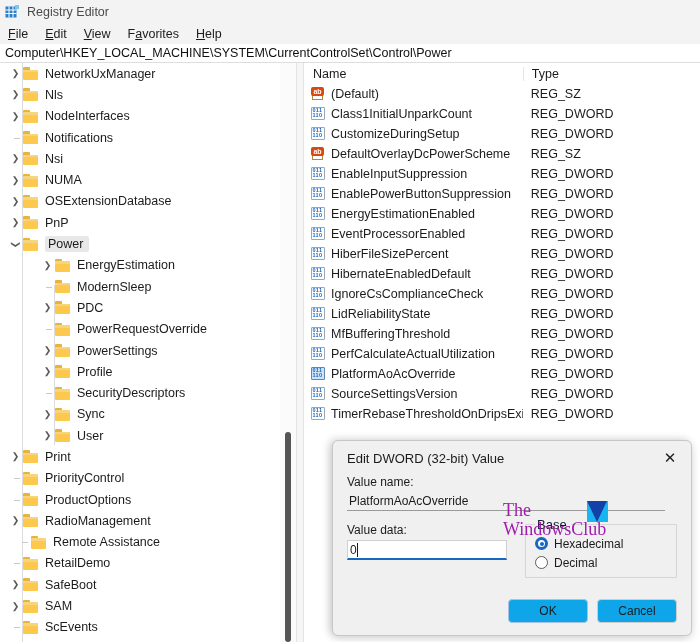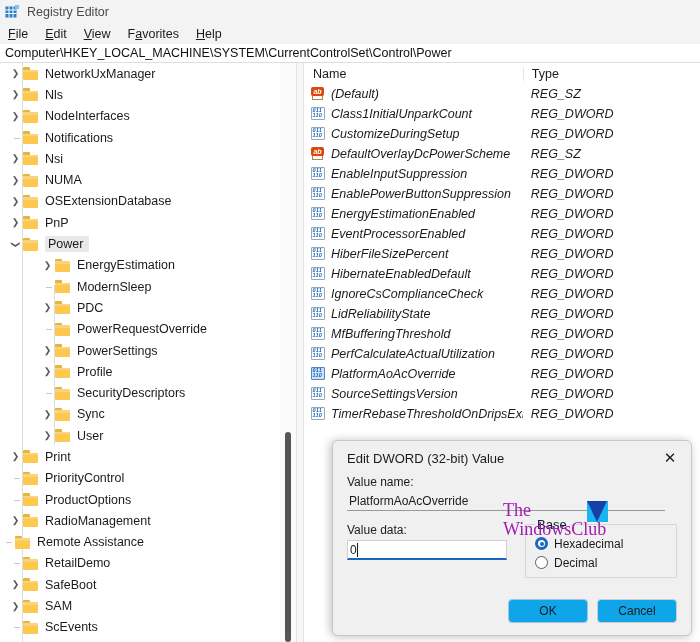--- a/index.html
+++ b/index.html
@@ -206,21 +206,20 @@
     padding-left: 8px;
   }
   #values-header .col.name { width: 275px; }
   #values-header .col.type { width: 120px; border-left: 1px solid #e6e6e6; }
   .val-row {
     height: 20px;
     display: flex;
     align-items: center;
     white-space: nowrap;
     cursor: default;
-    font-style: italic;
   }
   .val-row .vname {
     width: 275px;
     display: flex;
     align-items: center;
     padding-left: 6px;
     overflow: hidden;
   }
   .val-row .vtype {
     width: 120px;
@@ -669,21 +668,21 @@
         </div>
         <div class="tree-row" style="padding-left: 8px;">
           <span class="chev">❯</span>
           <span class="folder">
             <span class="tab"></span>
             <span class="body"></span>
             <span class="lip"></span>
           </span>
           <span class="tree-label">RadioManagement</span>
         </div>
-        <div class="tree-row" style="padding-left: 0;">
+        <div class="tree-row" style="padding-left: 16px;">
           <span class="dash"></span>
           <span class="folder">
             <span class="tab"></span>
             <span class="body"></span>
             <span class="lip"></span>
           </span>
           <span class="tree-label">Remote Assistance</span>
         </div>
         <div class="tree-row" style="padding-left: 8px;">
           <span class="dash"></span>

